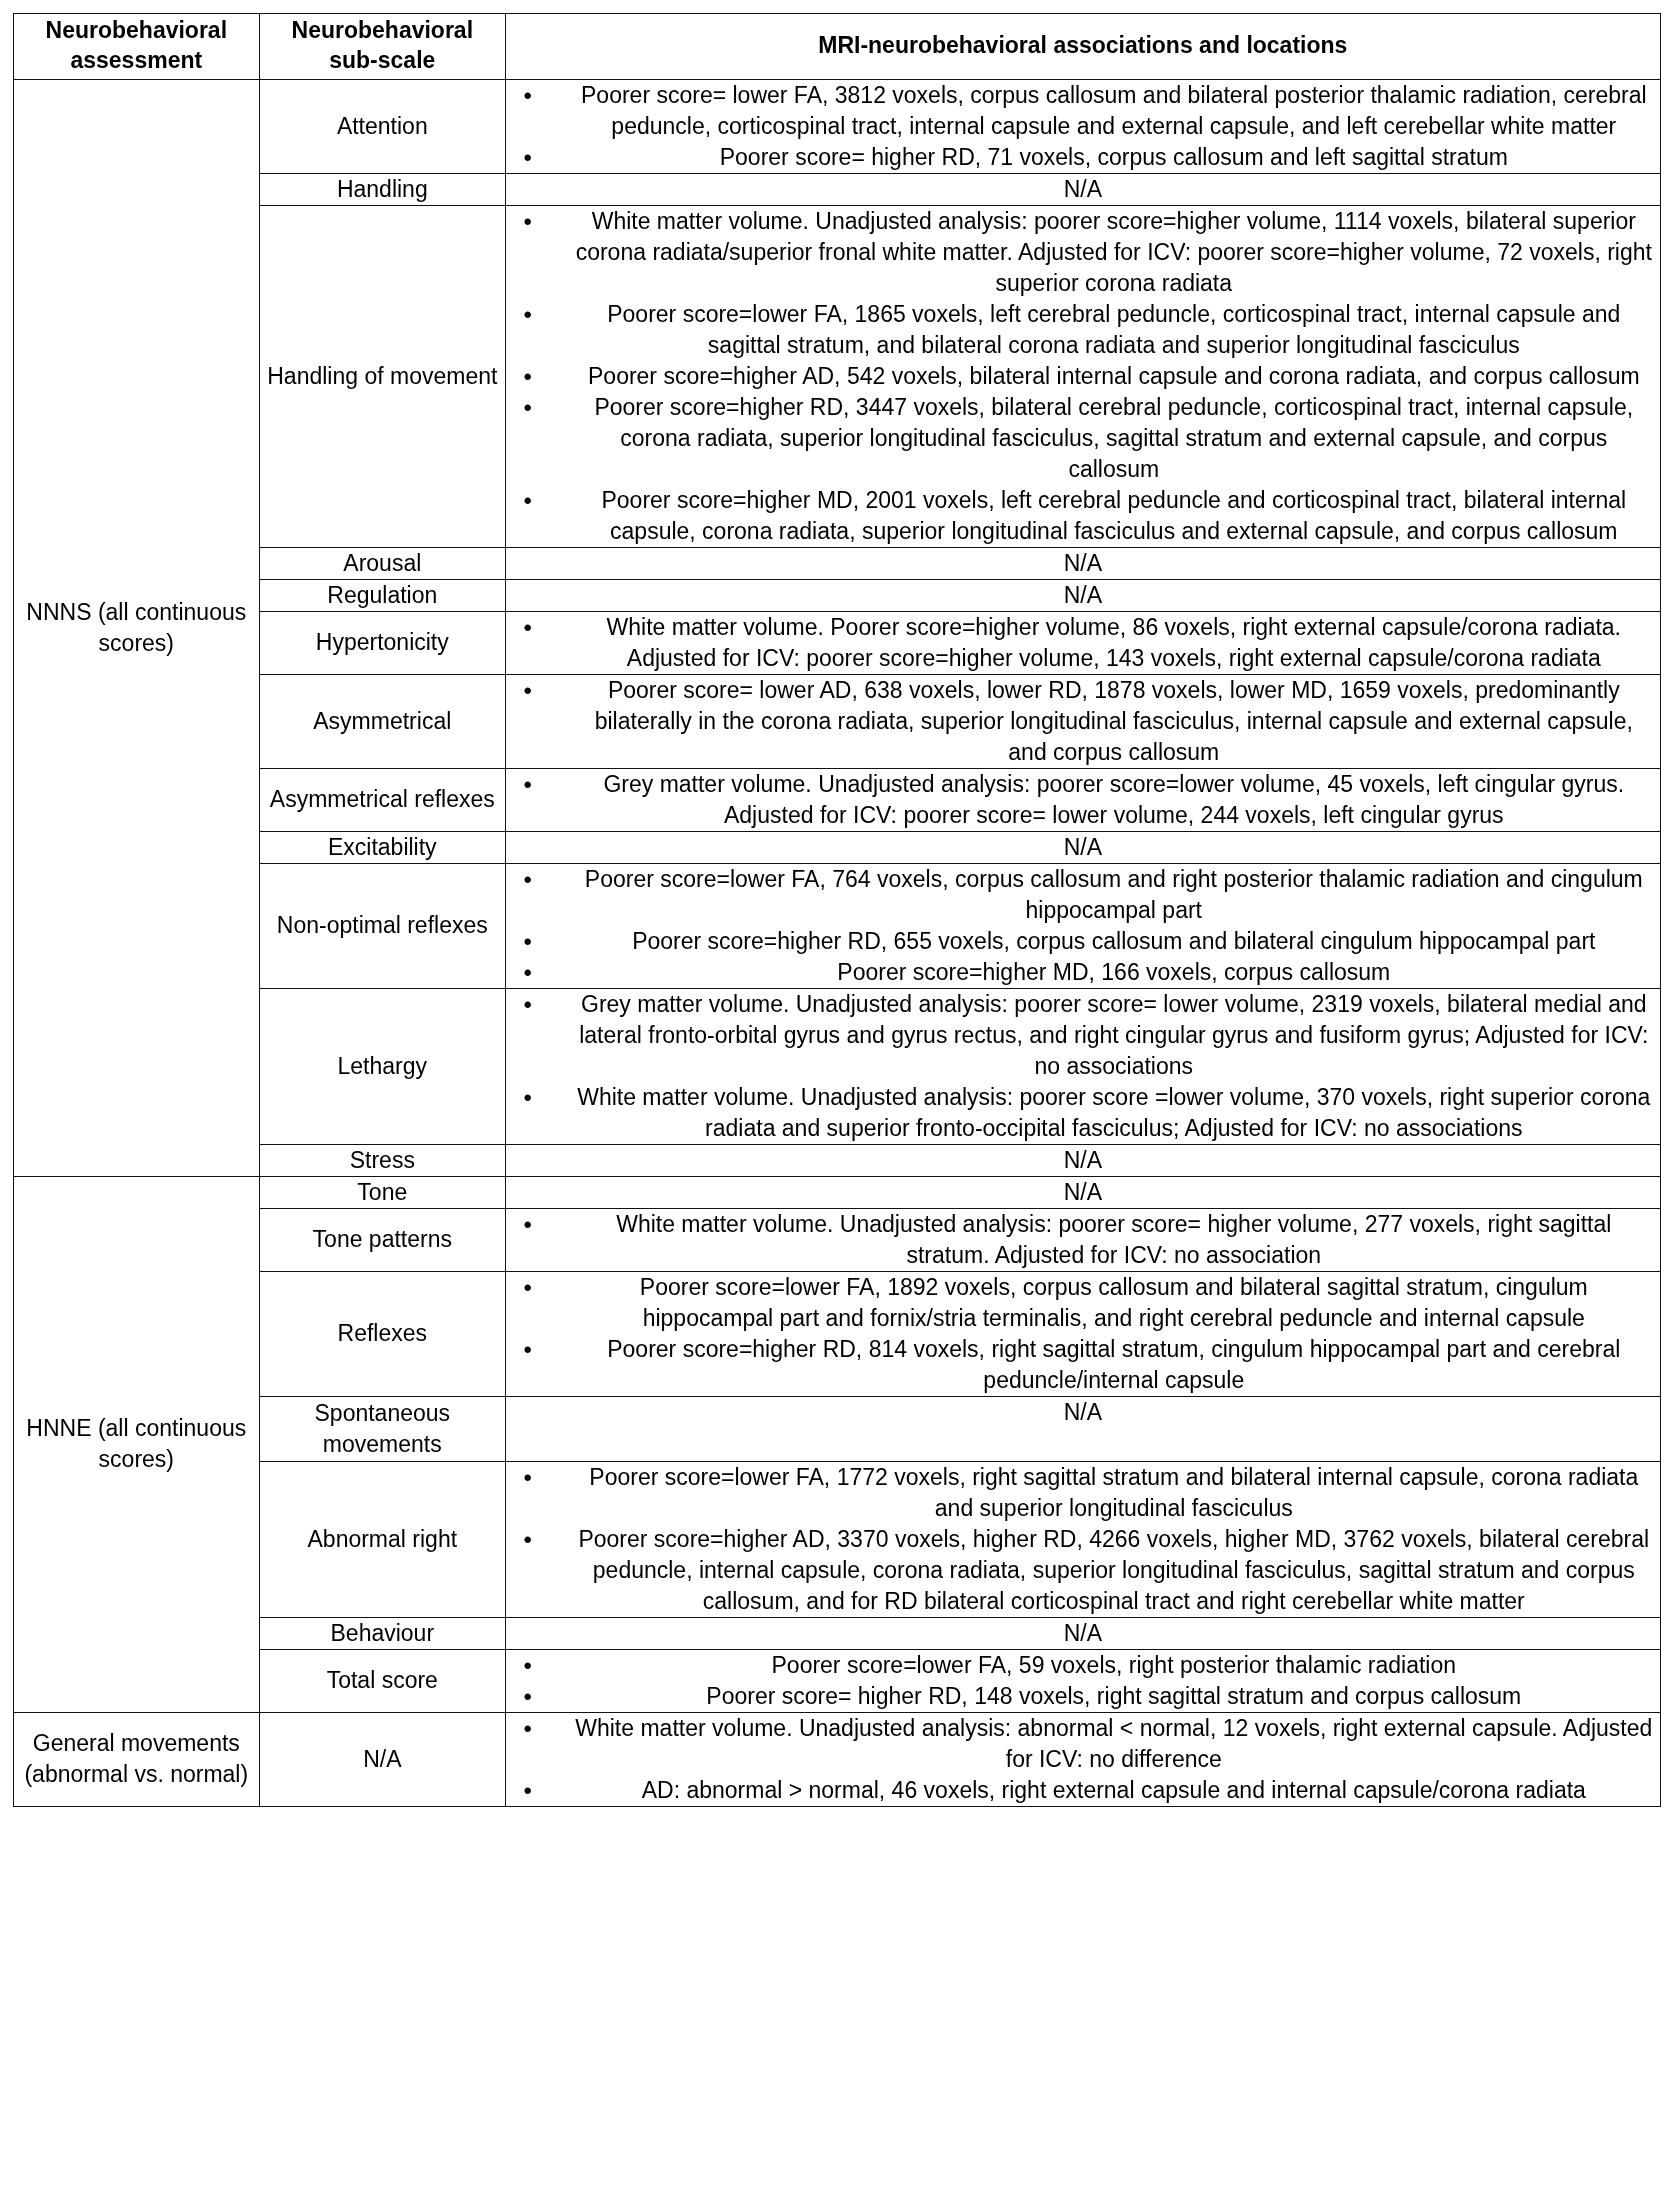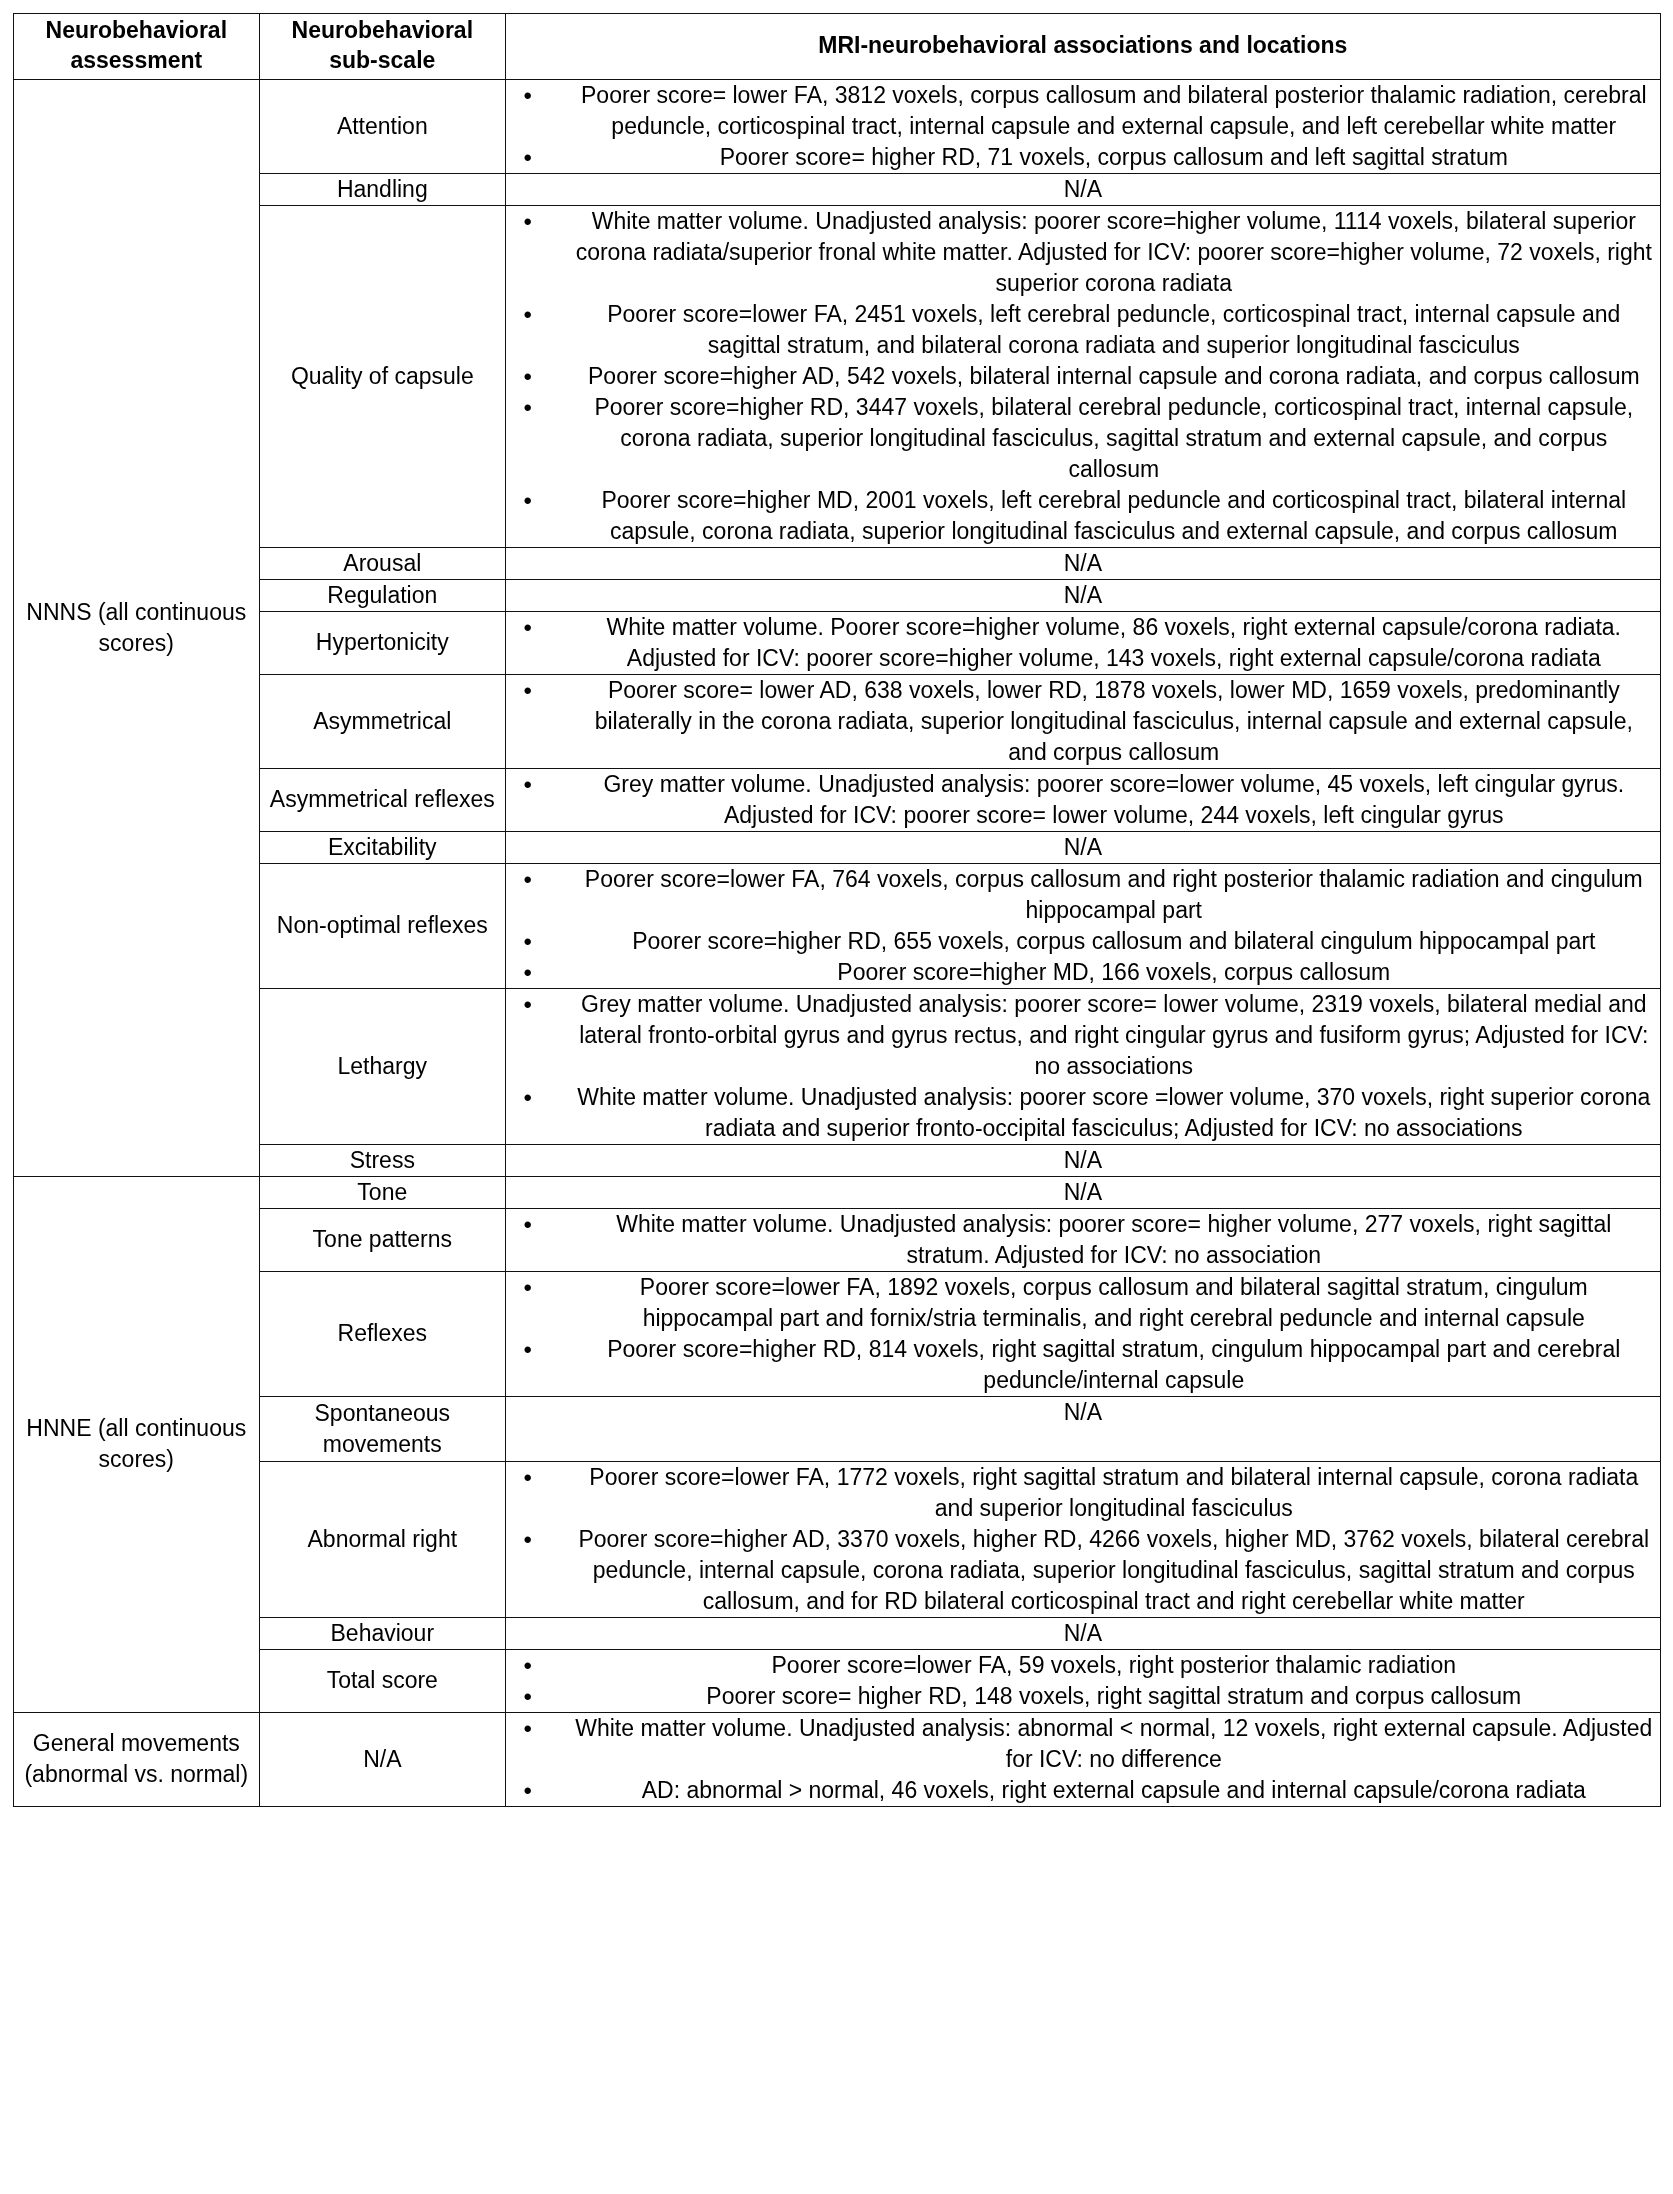--- a/index.html
+++ b/index.html
@@ -67,25 +67,25 @@
             </ul>
           </td>
         </tr>
         <tr>
           <td class="sub">Handling</td>
           <td class="assoc-cell" style="vertical-align: top;">
             <span class="na">N/A</span>
           </td>
         </tr>
         <tr>
-          <td class="sub">Quality of capsule</td>
+          <td class="sub">Handling of movement</td>
           <td class="assoc-cell">
             <ul class="bullets">
               <li>White matter volume. Unadjusted analysis: poorer score=higher volume, 1114 voxels, bilateral superior corona radiata/superior fronal white matter. Adjusted for ICV: poorer score=higher volume, 72 voxels, right superior corona radiata</li>
-              <li>Poorer score=lower FA, 2451 voxels, left cerebral peduncle, corticospinal tract, internal capsule and sagittal stratum, and bilateral corona radiata and superior longitudinal fasciculus</li>
+              <li>Poorer score=lower FA, 1865 voxels, left cerebral peduncle, corticospinal tract, internal capsule and sagittal stratum, and bilateral corona radiata and superior longitudinal fasciculus</li>
               <li>Poorer score=higher AD, 542 voxels, bilateral internal capsule and corona radiata, and corpus callosum</li>
               <li>Poorer score=higher RD, 3447 voxels, bilateral cerebral peduncle, corticospinal tract, internal capsule, corona radiata, superior longitudinal fasciculus, sagittal stratum and external capsule, and corpus callosum</li>
               <li>Poorer score=higher MD, 2001 voxels, left cerebral peduncle and corticospinal tract, bilateral internal capsule, corona radiata, superior longitudinal fasciculus and external capsule, and corpus callosum</li>
             </ul>
           </td>
         </tr>
         <tr>
           <td class="sub">Arousal</td>
           <td class="assoc-cell" style="vertical-align: top;">
             <span class="na">N/A</span>

